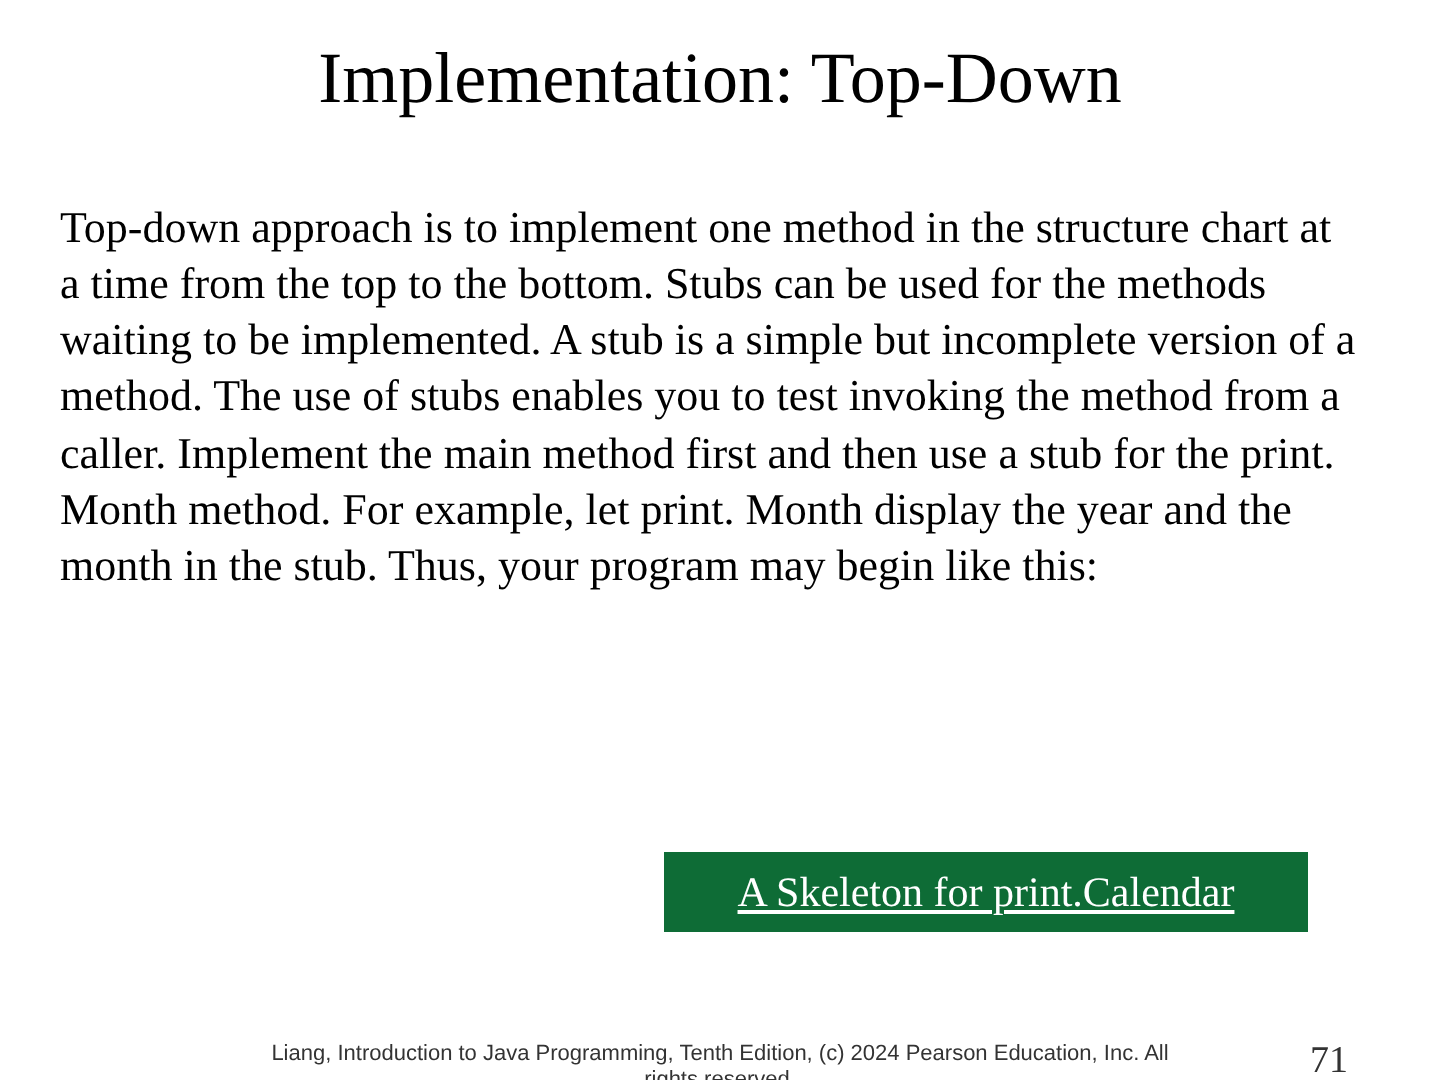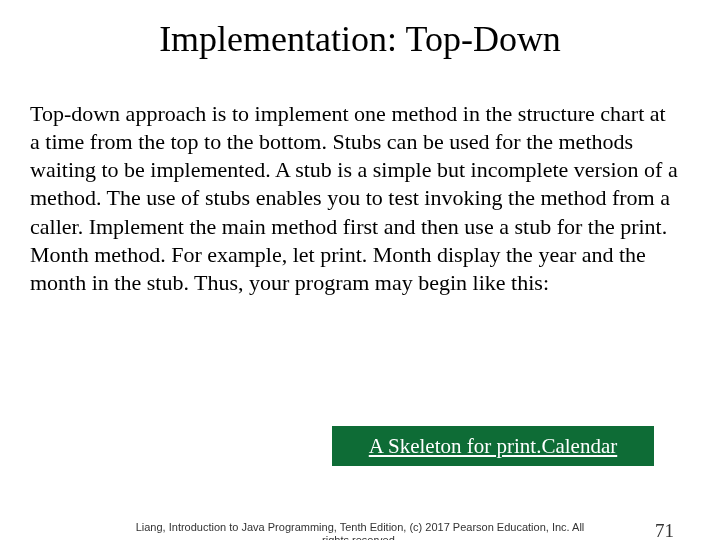--- a/index.html
+++ b/index.html
@@ -39,19 +39,19 @@
     <circle cx="100" cy="100" r="78" fill="url(#g1)"></circle>
 
     <path d="M60 55 q20 -18 48 -8 q22 8 30 30 q-10 2 -22 -4 q-14 -8 -30 -4 q-18 4 -26 -14z" fill="#555"></path>
     <path d="M120 115 q18 6 26 22 q6 14 -4 26 q-14 -2 -22 -16 q-8 -16 0 -32z" fill="#555"></path>
     <path d="M50 110 q12 2 18 14 q4 10 -2 20 q-12 -2 -18 -14 q-4 -12 2 -20z" fill="#555"></path>
 
     <ellipse cx="100" cy="198" rx="40" ry="6" fill="#555"></ellipse>
   </svg>
 
   <div class="footer">
-    <span>Liang, Introduction to Java Programming, Tenth Edition, (c) 2017 Pearson Education, Inc. All</span><br>
+    <span>Liang, Introduction to Java Programming, Tenth Edition, (c) 2024 Pearson Education, Inc. All</span><br>
     <span>rights reserved.</span>
   </div>
 
   <div class="page-num">71</div>
 
 </div>
 
 </body></html>

